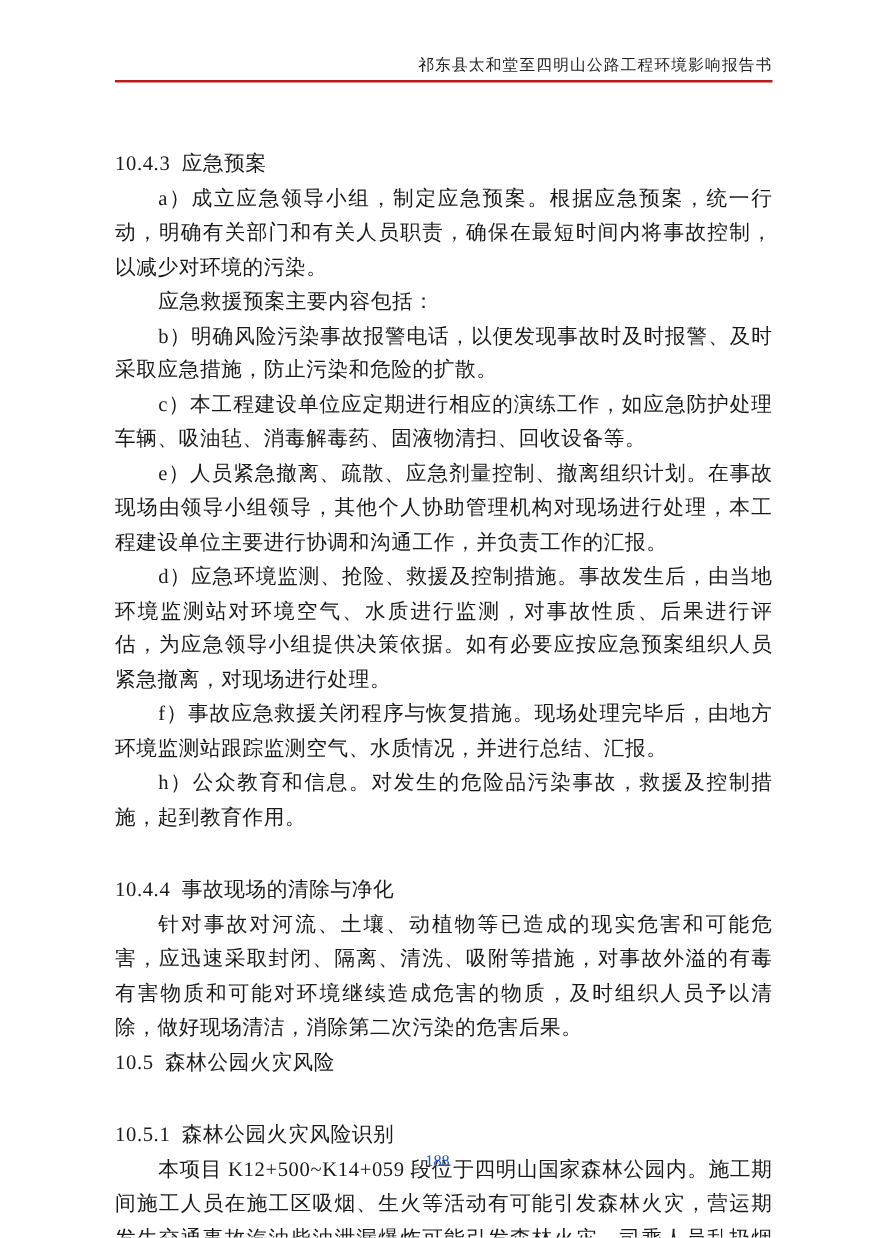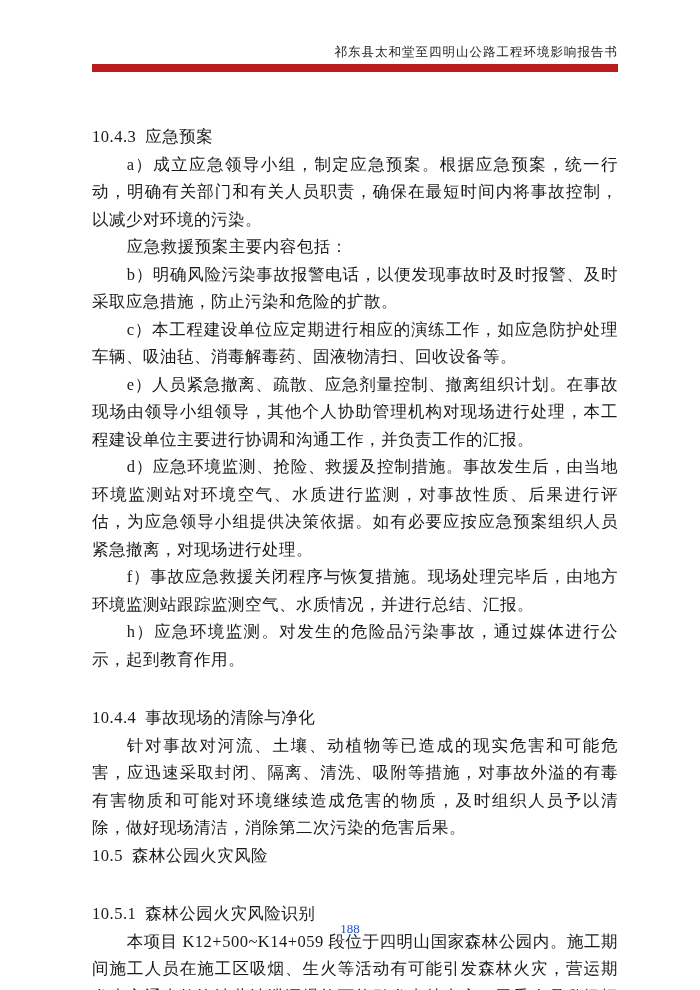--- a/index.html
+++ b/index.html
@@ -12,21 +12,21 @@
     overflow: hidden;
   }
   .page-header {
     margin: 0 82px 0 92px;
     padding-top: 44px;
     padding-bottom: 3px;
     text-align: right;
     font-size: 12.5px;
     letter-spacing: 1px;
     color: #222;
-    border-bottom: 8px solid #b91c1c;
+    border-bottom: 2px solid #b91c1c;
   }
   .content {
     margin: 0 82px 0 92px;
     padding-top: 20px;
     font-size: 16.5px;
     line-height: 27.5px;
     text-align: justify;
     letter-spacing: 0.5px;
   }
   .h3 {
@@ -71,21 +71,21 @@
 
   <p class="para">c）本工程建设单位应定期进行相应的演练工作，如应急防护处理车辆、吸油毡、消毒解毒药、固液物清扫、回收设备等。</p>
 
   <p class="para">e）人员紧急撤离、疏散、应急剂量控制、撤离组织计划。在事故现场由领导小组领导，其他个人协助管理机构对现场进行处理，本工程建设单位主要进行协调和沟通工作，并负责工作的汇报。</p>
 
   <p class="para">d）应急环境监测、抢险、救援及控制措施。事故发生后，由当地环境监测站对环境空气、水质进行监测，对事故性质、后果进行评估，为应急领导小组提供决策依据。如有必要应按应急预案组织人员紧急撤离，对现场进行处理。</p>
 
   <p class="para">f）事故应急救援关闭程序与恢复措施。现场处理完毕后，由地方环境监测站跟踪监测空气、水质情况，并进行总结、汇报。</p>
 
 
-  <p class="para">h）应急环境监测。对发生的危险品污染事故，通过媒体进行公示，起到教育作用。</p>
+  <p class="para">h）公众教育和信息。对发生的危险品污染事故，救援及控制措施，起到教育作用。</p>
 
   <div class="h3"><span class="hnum">10.4.4</span><span>事故现场的清除与净化</span></div>
 
   <p class="para">针对事故对河流、土壤、动植物等已造成的现实危害和可能危害，应迅速采取封闭、隔离、清洗、吸附等措施，对事故外溢的有毒有害物质和可能对环境继续造成危害的物质，及时组织人员予以清除，做好现场清洁，消除第二次污染的危害后果。</p>
 
   <div class="h2"><span class="hnum">10.5</span><span>森林公园火灾风险</span></div>
 
   <div class="h3"><span class="hnum">10.5.1</span><span>森林公园火灾风险识别</span></div>
 
   <p class="para">本项目 K12+500~K14+059 段位于四明山国家森林公园内。施工期间施工人员在施工区吸烟、生火等活动有可能引发森林火灾，营运期发生交通事故汽油柴油泄漏爆炸可能引发森林火灾，司乘人员乱扔烟头也可能引发森林火灾。森林火灾是危害森林</p>

